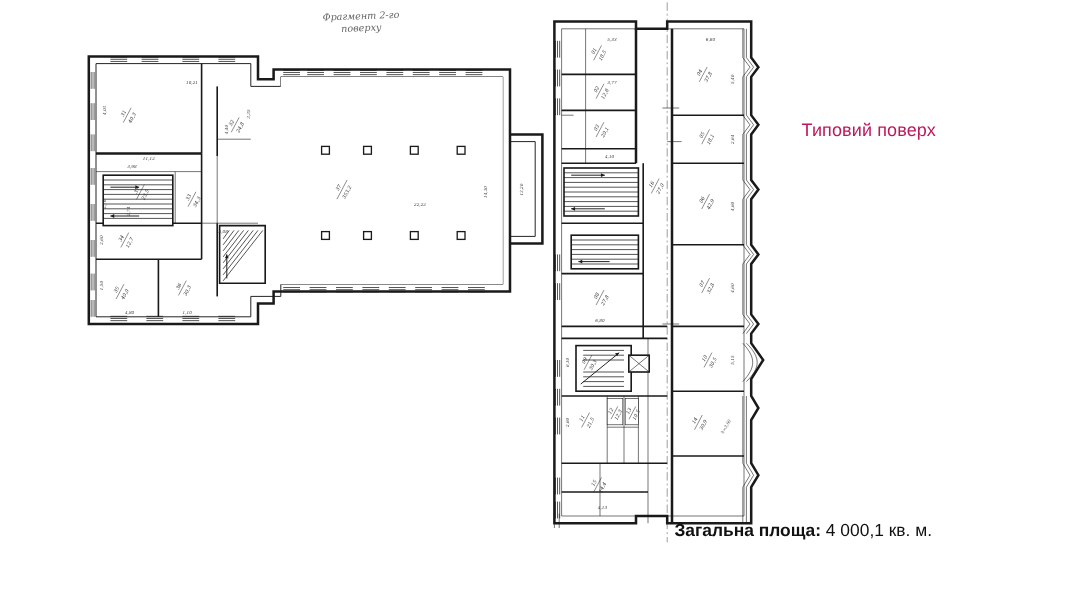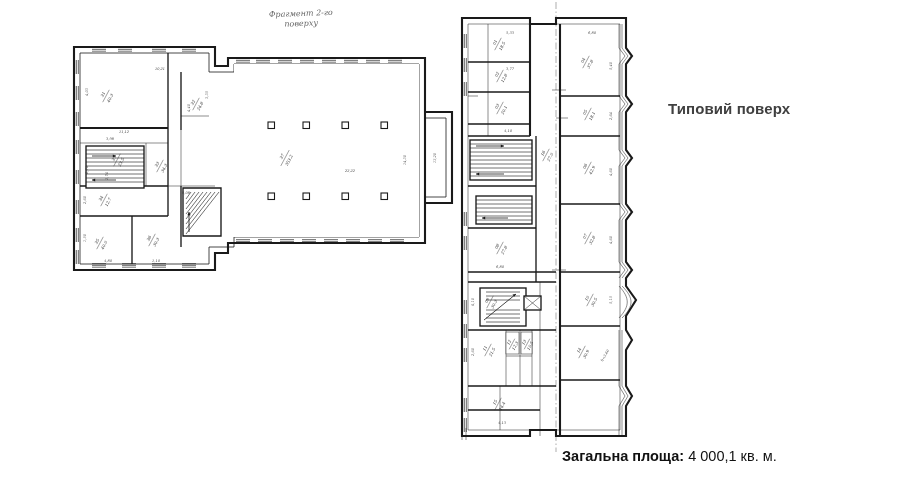--- a/index.html
+++ b/index.html
@@ -11,28 +11,28 @@
     overflow:hidden;
     position:relative;
   }
   #sheet{position:absolute;inset:0;width:900px;height:500px;}
   #plan-svg{position:absolute;left:0;top:0;width:900px;height:500px;display:block;}
 
   .floor-title{
     position:absolute;
     left:668px;top:100px;
     font-size:15px;
-    font-weight:bold;
-    color:#404040;
+    font-weight:normal;
+    color:#be185d;
     letter-spacing:.1px;
     white-space:nowrap;
   }
   .area-caption{
     position:absolute;
-    left:562px;top:448px;
+    left:562px;top:435px;
     font-size:14.5px;
     color:#111;
     white-space:nowrap;
   }
   .area-caption .lbl{font-weight:bold;}
   .area-caption .val{font-weight:normal;}
   .hand-note{
     position:absolute;
     left:246px;top:9px;
     width:110px;

